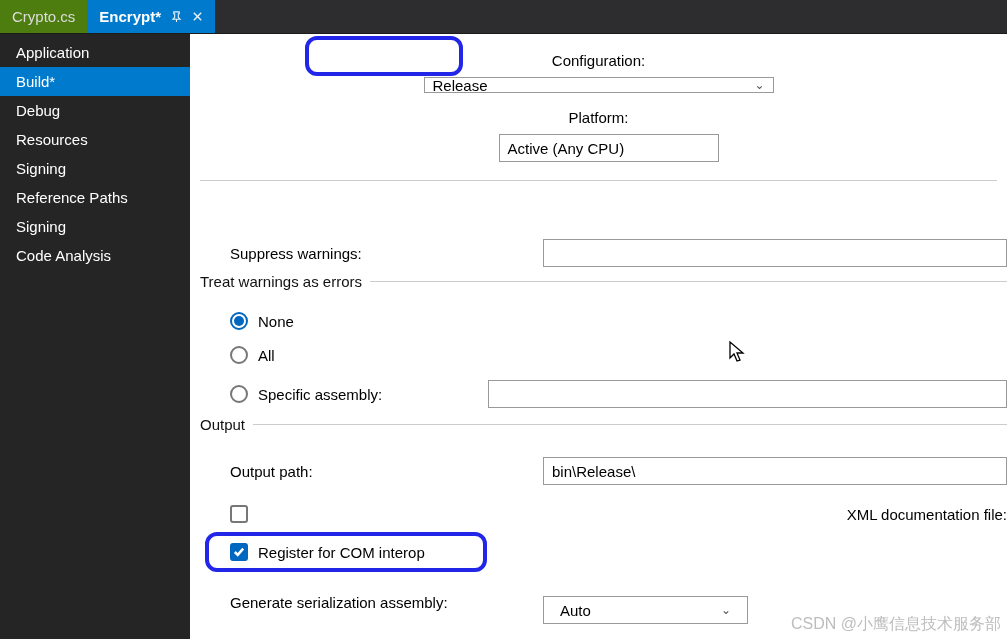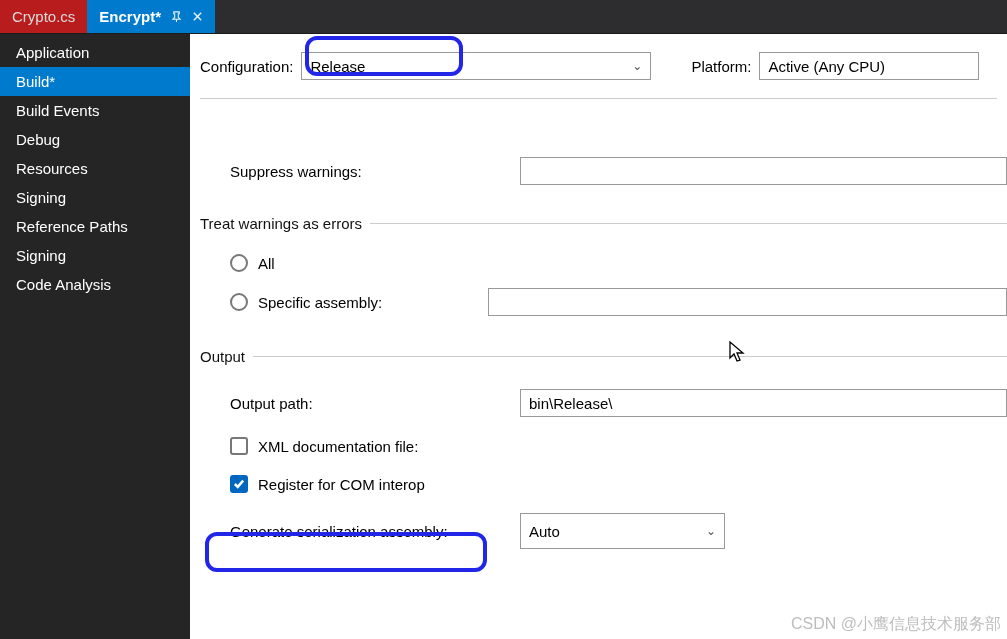--- a/index.html
+++ b/index.html
@@ -21,21 +21,21 @@
       border-bottom: 1px solid #1b1b1c;
     }
     .tab {
       display: flex;
       align-items: center;
       padding: 0 12px;
       font-size: 15px;
       gap: 10px;
       cursor: pointer;
     }
-    .tab.inactive { background: #b91c1c; color: #ddd; text-align: center; }
+    .tab.inactive { background: #4d7c0f; color: #ddd; text-align: center; }
     .tab.active   { background: #007acc; color: #fff; font-weight: bold; }
     .tab .tab-icon { width: 11px; height: 11px; display: inline-flex; align-items: center; justify-content: center; opacity: .9; }
     .body-row { display: flex; height: calc(100% - 34px); }
     .sidebar {
       width: 190px;
       background: #252526;
       color: #fff;
       flex: 0 0 190px;
     }
     .sidebar-item {
@@ -65,28 +65,29 @@
       overflow: hidden;
       position: relative;
     }
     .toprow {
       display: flex;
       align-items: center;
       gap: 8px;
       padding-bottom: 18px;
       border-bottom: 1px solid #ccc;
       margin-right: 10px;
+      flex-direction: column;
     }
     .toprow .lbl { font-size: 15px; }
     .toprow .cfgsel {
       display: flex;
       align-items: center;
       justify-content: space-between;
       border: 1px solid #999;
-      height: 28px;
+      height: 16px;
       padding: 0 8px;
       font-size: 15px;
       width: 350px;
       background: #fff;
     }
     .toprow .platsel {
       display: flex;
       align-items: center;
       justify-content: space-between;
       border: 1px solid #999;
@@ -104,36 +105,36 @@
       border-radius: 12px;
       pointer-events: none;
     }
     .highlight-cfg { left: 115px; top: 2px; width: 158px; height: 40px; }
     .highlight-com { left: 15px; top: 498px; width: 282px; height: 40px; }
     .content { padding: 18px 0 0 0; }
     .field-row {
       display: flex;
       align-items: center;
       padding: 6px 0;
+      gap: 23px;
     }
     .field-row .flabel { width: 290px; font-size: 15px; }
     .field-row .finput { flex: 1; text-decoration: underline; }
     .txtbox {
       height: 28px;
       border: 1px solid #999;
       padding: 0 8px;
       font-size: 15px;
       width: 100%;
       background: #fff;
       font-family: inherit;
     }
     .groupline {
       display: flex;
       align-items: center;
-      margin-top: 24px;
       font-size: 15px;
       color: #111;
     }
     .groupline .gtext { white-space: nowrap; padding-right: 8px; }
     .groupline .gline { flex: 1; height: 1px; background: #ccc; }
     .radio-row, .cb-row {
       display: flex;
       align-items: center;
       gap: 10px;
       padding: 8px 0 8px 0;
@@ -151,25 +152,26 @@
       background: #fff;
     }
     .cb.checked { background: #0067c0; border-color: #0067c0; }
     .cb.checked svg { display: block; }
     .cb svg { display: none; stroke: #fff; stroke-width: 3; fill: none; width: 12px; height: 10px; }
     .sel-small {
       display: flex;
       align-items: center;
       justify-content: space-between;
       border: 1px solid #999;
-      height: 36px;
-      padding: 0 8px;
+      height: 28px;
+      padding: 0 16px;
       font-size: 15px;
       width: 205px;
       background: #fff;
+      margin-top: 15px;
     }
     .cursor {
       position: absolute;
       left: 539px; top: 307px;
       width: 18px; height: 24px;
       pointer-events: none;
     }
     .watermark {
       position: absolute;
       right: 6px; bottom: 4px;
@@ -201,21 +203,20 @@
         </svg>
     </span>
   </div>
 </div>
 
 <div class="body-row">
 
   <div class="sidebar">
     <div class="sidebar-item"><span>Application</span></div>
     <div class="sidebar-item sel"><span>Build*</span></div>
-    <div class="sidebar-item"><span>Build Events</span></div>
     <div class="sidebar-item"><span>Debug</span></div>
     <div class="sidebar-item"><span>Resources</span></div>
     <div class="sidebar-item"><span>Signing</span></div>
     <div class="sidebar-item"><span>Reference Paths</span></div>
     <div class="sidebar-item"><span>Signing</span></div>
     <div class="sidebar-item"><span>Code Analysis</span></div>
   </div>
 
   <div class="page">
 
@@ -244,20 +245,24 @@
         </div>
       </div>
 
       <div class="groupline">
         <span class="gtext">Treat warnings as errors</span>
         <span class="gline"></span>
       </div>
 
       <div class="indent" style="padding-top:14px;">
         <div class="radio-row">
+          <span class="radio checked"></span>
+          <span>None</span>
+        </div>
+        <div class="radio-row">
           <span class="radio"></span>
           <span>All</span>
         </div>
         <div class="radio-row">
           <span class="radio"></span>
           <span style="width:220px;">Specific assembly:</span>
           <div class="finput" style="flex:1;">
             <input class="txtbox" value="" style="">
           </div>
         </div>
@@ -269,21 +274,21 @@
       </div>
 
       <div class="output-block">
         <div class="field-row">
           <div class="flabel">Output path:</div>
           <div class="finput">
             <input class="txtbox" value="bin\Release\" style="">
           </div>
         </div>
 
-        <div class="cb-row" style="padding-top:14px;">
+        <div class="cb-row" style="padding-top:14px;justify-content:space-between;">
           <span class="cb">
             
           </span>
           <span>XML documentation file:</span>
         </div>
 
         <div class="cb-row" style="padding-top:12px;">
           <span class="cb checked">
             <svg viewBox="0 0 14 12">
                 <path d="M2 6 L5.5 9.5 L12 2"></path>

